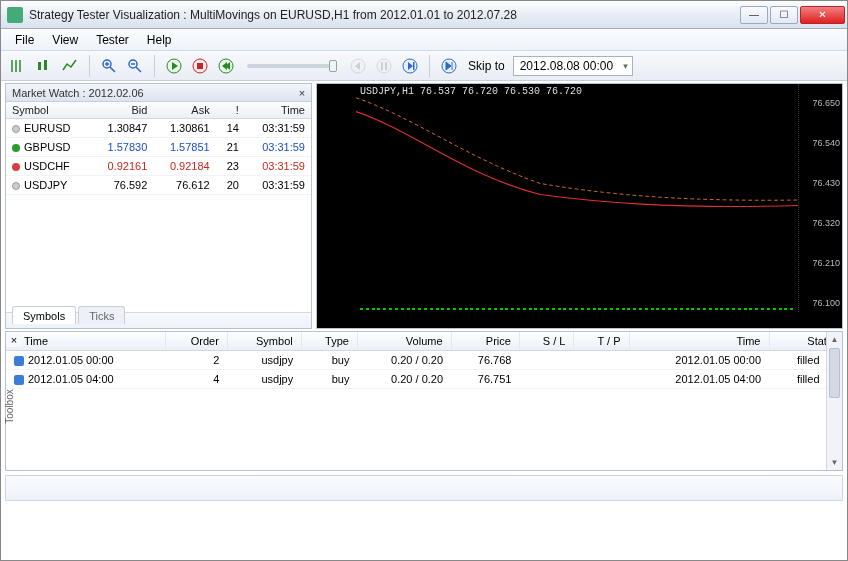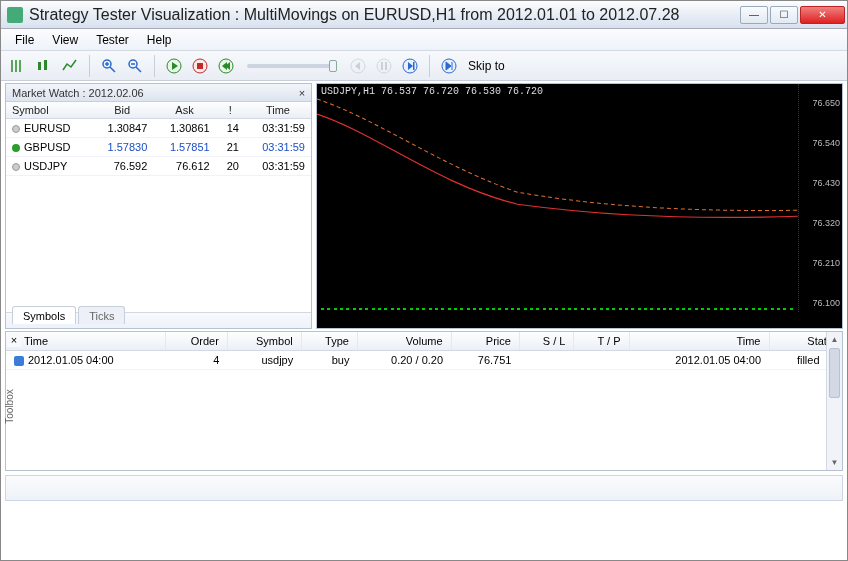--- a/index.html
+++ b/index.html
@@ -1,21 +1,21 @@
 <!DOCTYPE html>
 <html><head>
 <meta charset="utf-8">
 <style>
 * { box-sizing: border-box; margin: 0; padding: 0; font-family: 'Segoe UI', Tahoma, sans-serif; }
 body { background: #fff; width: 848px; height: 561px; overflow: hidden; border: 1px solid #888; display: flex; flex-direction: column; }
 
 
 .titlebar { height: 28px; background: linear-gradient(#fdfdfe, #e8edf5, #d8e2ef); display: flex; align-items: center; padding: 0 2px 0 6px; border-bottom: 1px solid #aab; }
 .titlebar .app-icon { width: 16px; height: 16px; margin-right: 6px; background: #4a7; border-radius: 2px; }
-.titlebar .title { font-size: 16px; color: #222; flex: 1; }
+.titlebar .title { font-size: 12px; color: #222; flex: 1; }
 .win-btns { display: flex; gap: 2px; }
 .win-btn { width: 28px; height: 18px; border: 1px solid #9ab; border-radius: 2px; background: linear-gradient(#f9fbfe,#e2e9f3); display:flex; align-items:center; justify-content:center; font-size:10px; color:#333; cursor:pointer; }
 .win-btn.close { background: linear-gradient(#f08080,#e02020); color:#fff; width:45px; border-color:#b22; }
 
 
 .menubar { height: 22px; display: flex; align-items: center; padding: 0 6px; font-size: 12px; background: linear-gradient(#fbfcfe,#eef2f9); border-bottom:1px solid #d3d9e3; gap:2px; }
 .menubar span { padding: 2px 8px; cursor:pointer; }
 
 
 .toolbar { height: 30px; display: flex; align-items: center; padding: 2px 6px; background: linear-gradient(#f7f9fc,#e9edf4); border-bottom:1px solid #c7cfda; gap:4px; }
@@ -28,35 +28,35 @@
 .date-combo { height:20px; border:1px solid #a5b3c8; background:#fff; font-size:12px; padding:0 18px 0 6px; position:relative; display:flex; align-items:center; min-width:120px; }
 .date-combo::after { content:'▾'; position:absolute; right:4px; font-size:9px; color:#666; }
 
 
 .mid { display:flex; height: 248px; }
 .market-watch { width: 307px; border:1px solid #b6c2d2; margin:2px 0 0 4px; display:flex; flex-direction:column; background:#fff; }
 .mw-header { height:18px; background: linear-gradient(#f2f5fa,#dde4ef); border-bottom:1px solid #c7cfda; display:flex; align-items:center; justify-content:space-between; padding:0 2px 0 6px; font-size:11px; color:#333; }
 .mw-close { width:14px; height:14px; display:flex; align-items:center; justify-content:center; font-size:11px; cursor:pointer; }
 .mw-table { flex:1; overflow:hidden; }
 .mw-table table { width:100%; border-collapse:collapse; font-size:11px; }
-.mw-table th { text-align:center; padding:2px 6px; background: linear-gradient(#fdfefe,#ebeff6); border-bottom:1px solid #d3d9e3; font-weight:normal; color:#222; }
+.mw-table th { text-align:right; padding:2px 6px; background: linear-gradient(#fdfefe,#ebeff6); border-bottom:1px solid #d3d9e3; font-weight:normal; color:#222; }
 .mw-table th:first-child { text-align:left; }
 .mw-table td { padding:3px 6px; text-align:right; border-bottom:1px solid #f0f2f7; }
 .mw-table td:first-child { text-align:left; }
 .sym-ico { display:inline-block; width:8px; height:8px; border-radius:50%; margin-right:4px; vertical-align:middle; }
 .sym-ico.neutral { background:#ccc; border:1px solid #999; }
 .sym-ico.up { background:#2a9d2a; }
 .sym-ico.down { background:#d64040; }
 .mw-tabs { height:16px; display:flex; align-items:flex-end; border-top:1px solid #d3d9e3; padding:4px 6px; gap:2px; background:linear-gradient(#f7f9fc,#eef2f9); }
 .mw-tab { font-size:11px; padding:3px 10px 2px; border:1px solid #c7cfda; border-bottom:none; background:#fff; border-radius:3px 3px 0 0; cursor:pointer; }
 .mw-tab.inactive { background:#edf1f7; color:#666; }
 
 
 .chart { flex:1; margin:2px 4px 0 4px; border:1px solid #b6c2d2; display:flex; flex-direction:column; background:#000; position:relative; }
-.chart-canvas { flex:1; position:relative; overflow:hidden; }
+.chart-canvas { flex:1; position:relative; overflow:hidden;margin-left:39px; }
 .chart-info { position:absolute; top:2px; left:4px; font-size:10px; color:#ddd; font-family: 'Courier New', monospace; }
 .chart-yaxis { position:absolute; right:0; top:0; bottom:16px; width:44px; display:flex; flex-direction:column; justify-content:space-between; padding:14px 2px 4px 2px; font-size:9px; color:#bbb; font-family:'Courier New',monospace; background:#000; border-left:1px dotted #333; }
 .chart-yaxis span { text-align:right; }
 .chart-xaxis { position:absolute; left:0; right:44px; bottom:0; height:16px; display:flex; justify-content:space-between; padding:0 4px; font-size:9px; color:#bbb; font-family:'Courier New',monospace; background:#000; border-top:1px dotted #333; align-items:center; }
 .chart-tabs { height:22px; background: linear-gradient(#f5f7fb,#e6eaf2); display:flex; align-items:flex-end; padding:0 6px; gap:2px; border-top:1px solid #c7cfda; }
 .chart-tab { font-size:11px; padding:3px 10px 2px; border:1px solid #bcc7d6; border-bottom:none; background:#e1e7f0; border-radius:3px 3px 0 0; color:#555; cursor:pointer; }
 .chart-tab.active { background:#fff; color:#000; }
 .chart-tab-nav { margin-left:auto; display:flex; gap:2px; font-size:10px; color:#888; }
 .chart-tab-nav span { padding:0 4px; cursor:pointer; }
 
@@ -189,20 +189,23 @@
       </svg>
     </div>
   <div class="tb-sep"></div>
   <div class="tb-btn">
       <svg viewBox="0 0 16 16">
         <circle cx="8" cy="8" r="7" fill="#eaf0fb" stroke="#2a6ad0"></circle>
         <path d="M5 4l5 4-5 4zM11 4v8" stroke="#2a6ad0" fill="#2a6ad0" stroke-width="1"></path>
       </svg>
     </div>
   <span class="skip-label">Skip to</span>
+  <div class="date-combo">
+      <span>2012.08.08 00:00</span>
+    </div>
 </div>
 
 <div class="mid">
   <div class="market-watch">
     <div class="mw-header">
       <span>Market Watch : 2012.02.06</span>
       <span class="mw-close">×</span>
     </div>
     <div class="mw-table">
       <table>
@@ -222,20 +225,27 @@
               <td class="">1.30861</td>
               <td>14</td>
               <td class="">03:31:59</td>
             </tr>
             <tr>
               <td><span class="sym-ico up"></span>GBPUSD</td>
               <td class="blue-text">1.57830</td>
               <td class="blue-text">1.57851</td>
               <td>21</td>
               <td class="blue-text">03:31:59</td>
+            </tr>
+            <tr>
+              <td><span class="sym-ico down"></span>USDCHF</td>
+              <td class="red-text">0.92161</td>
+              <td class="red-text">0.92184</td>
+              <td>23</td>
+              <td class="red-text">03:31:59</td>
             </tr>
             <tr>
               <td><span class="sym-ico neutral"></span>USDJPY</td>
               <td class="">76.592</td>
               <td class="">76.612</td>
               <td>20</td>
               <td class="">03:31:59</td>
             </tr>
           </tbody>
       </table>
@@ -582,20 +592,32 @@
               <th>Volume</th>
               <th>Price</th>
               <th>S / L</th>
               <th>T / P</th>
               <th>Time</th>
               <th>State</th>
             </tr>
           </thead>
         <tbody id="hist-body">
             <tr>
+              <td><span class="ord-ico buy"></span>2012.01.05 00:00</td>
+              <td>2</td>
+              <td>usdjpy</td>
+              <td>buy</td>
+              <td>0.20 / 0.20</td>
+              <td>76.768</td>
+              <td></td>
+              <td></td>
+              <td>2012.01.05 00:00</td>
+              <td style="padding-right:22px">filled</td>
+            </tr>
+            <tr>
               <td><span class="ord-ico buy"></span>2012.01.05 04:00</td>
               <td>4</td>
               <td>usdjpy</td>
               <td>buy</td>
               <td>0.20 / 0.20</td>
               <td>76.751</td>
               <td></td>
               <td></td>
               <td>2012.01.05 04:00</td>
               <td style="padding-right:22px">filled</td>

